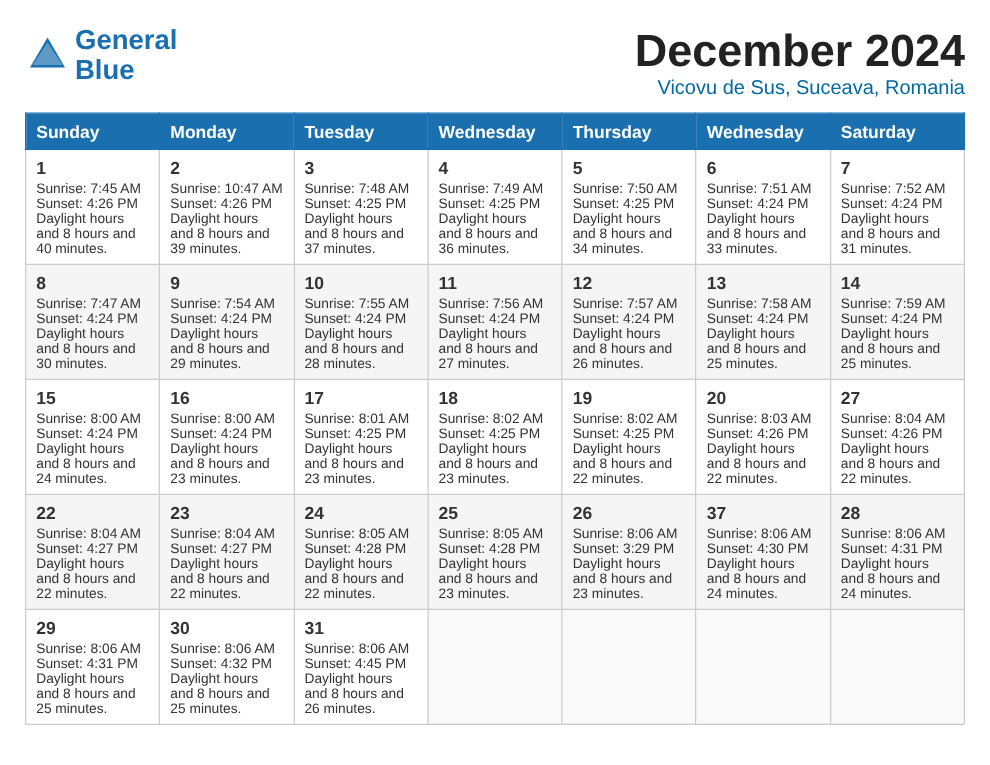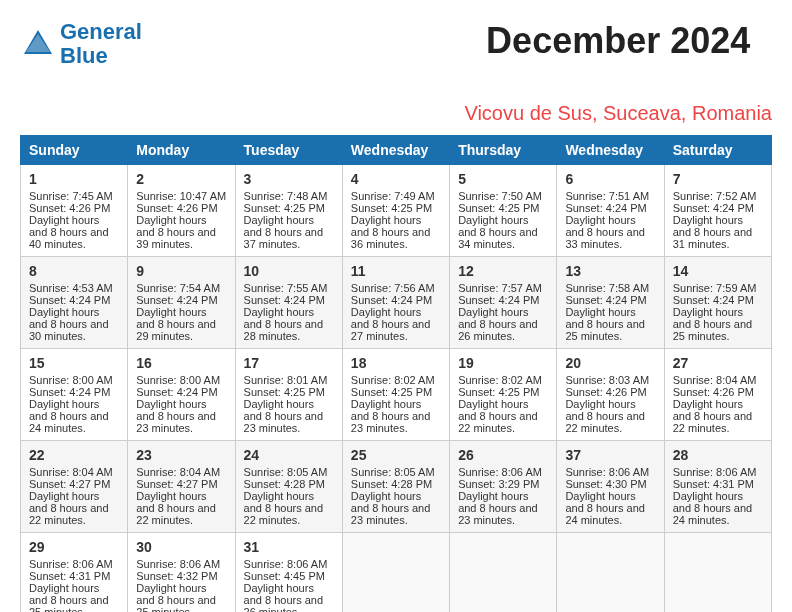--- a/index.html
+++ b/index.html
@@ -34,26 +34,24 @@
       height: 36px;
       margin-right: 4px;
     }
     .title-block {
       text-align: right;
     }
     .month-title {
       font-size: 36px;
       font-weight: bold;
       color: #222;
-      text-align: center;
     }
     .location {
-      font-size: 20px;
-      color: #ef4444;
-      margin-top: 40px;
+      font-size: 16px;
+      color: #0369a1;
     }
     table {
       width: 100%;
       border-collapse: collapse;
     }
     thead th {
       background-color: #1a6faf;
       color: #ffffff;
       text-align: left;
       padding: 6px 8px;
@@ -167,21 +165,21 @@
           <span class="day-num">7</span>
           <span>Sunrise: 7:52 AM</span><br>
           <span>Sunset: 4:24 PM</span><br>
           <span>Daylight hours</span><br>
           <span>and 8 hours and 31 minutes.</span>
         </td>
       </tr>
       <tr>
         <td>
           <span class="day-num">8</span>
-          <span>Sunrise: 4:53 AM</span><br>
+          <span>Sunrise: 7:47 AM</span><br>
           <span>Sunset: 4:24 PM</span><br>
           <span>Daylight hours</span><br>
           <span>and 8 hours and 30 minutes.</span>
         </td>
         <td>
           <span class="day-num">9</span>
           <span>Sunrise: 7:54 AM</span><br>
           <span>Sunset: 4:24 PM</span><br>
           <span>Daylight hours</span><br>
           <span>and 8 hours and 29 minutes.</span>

